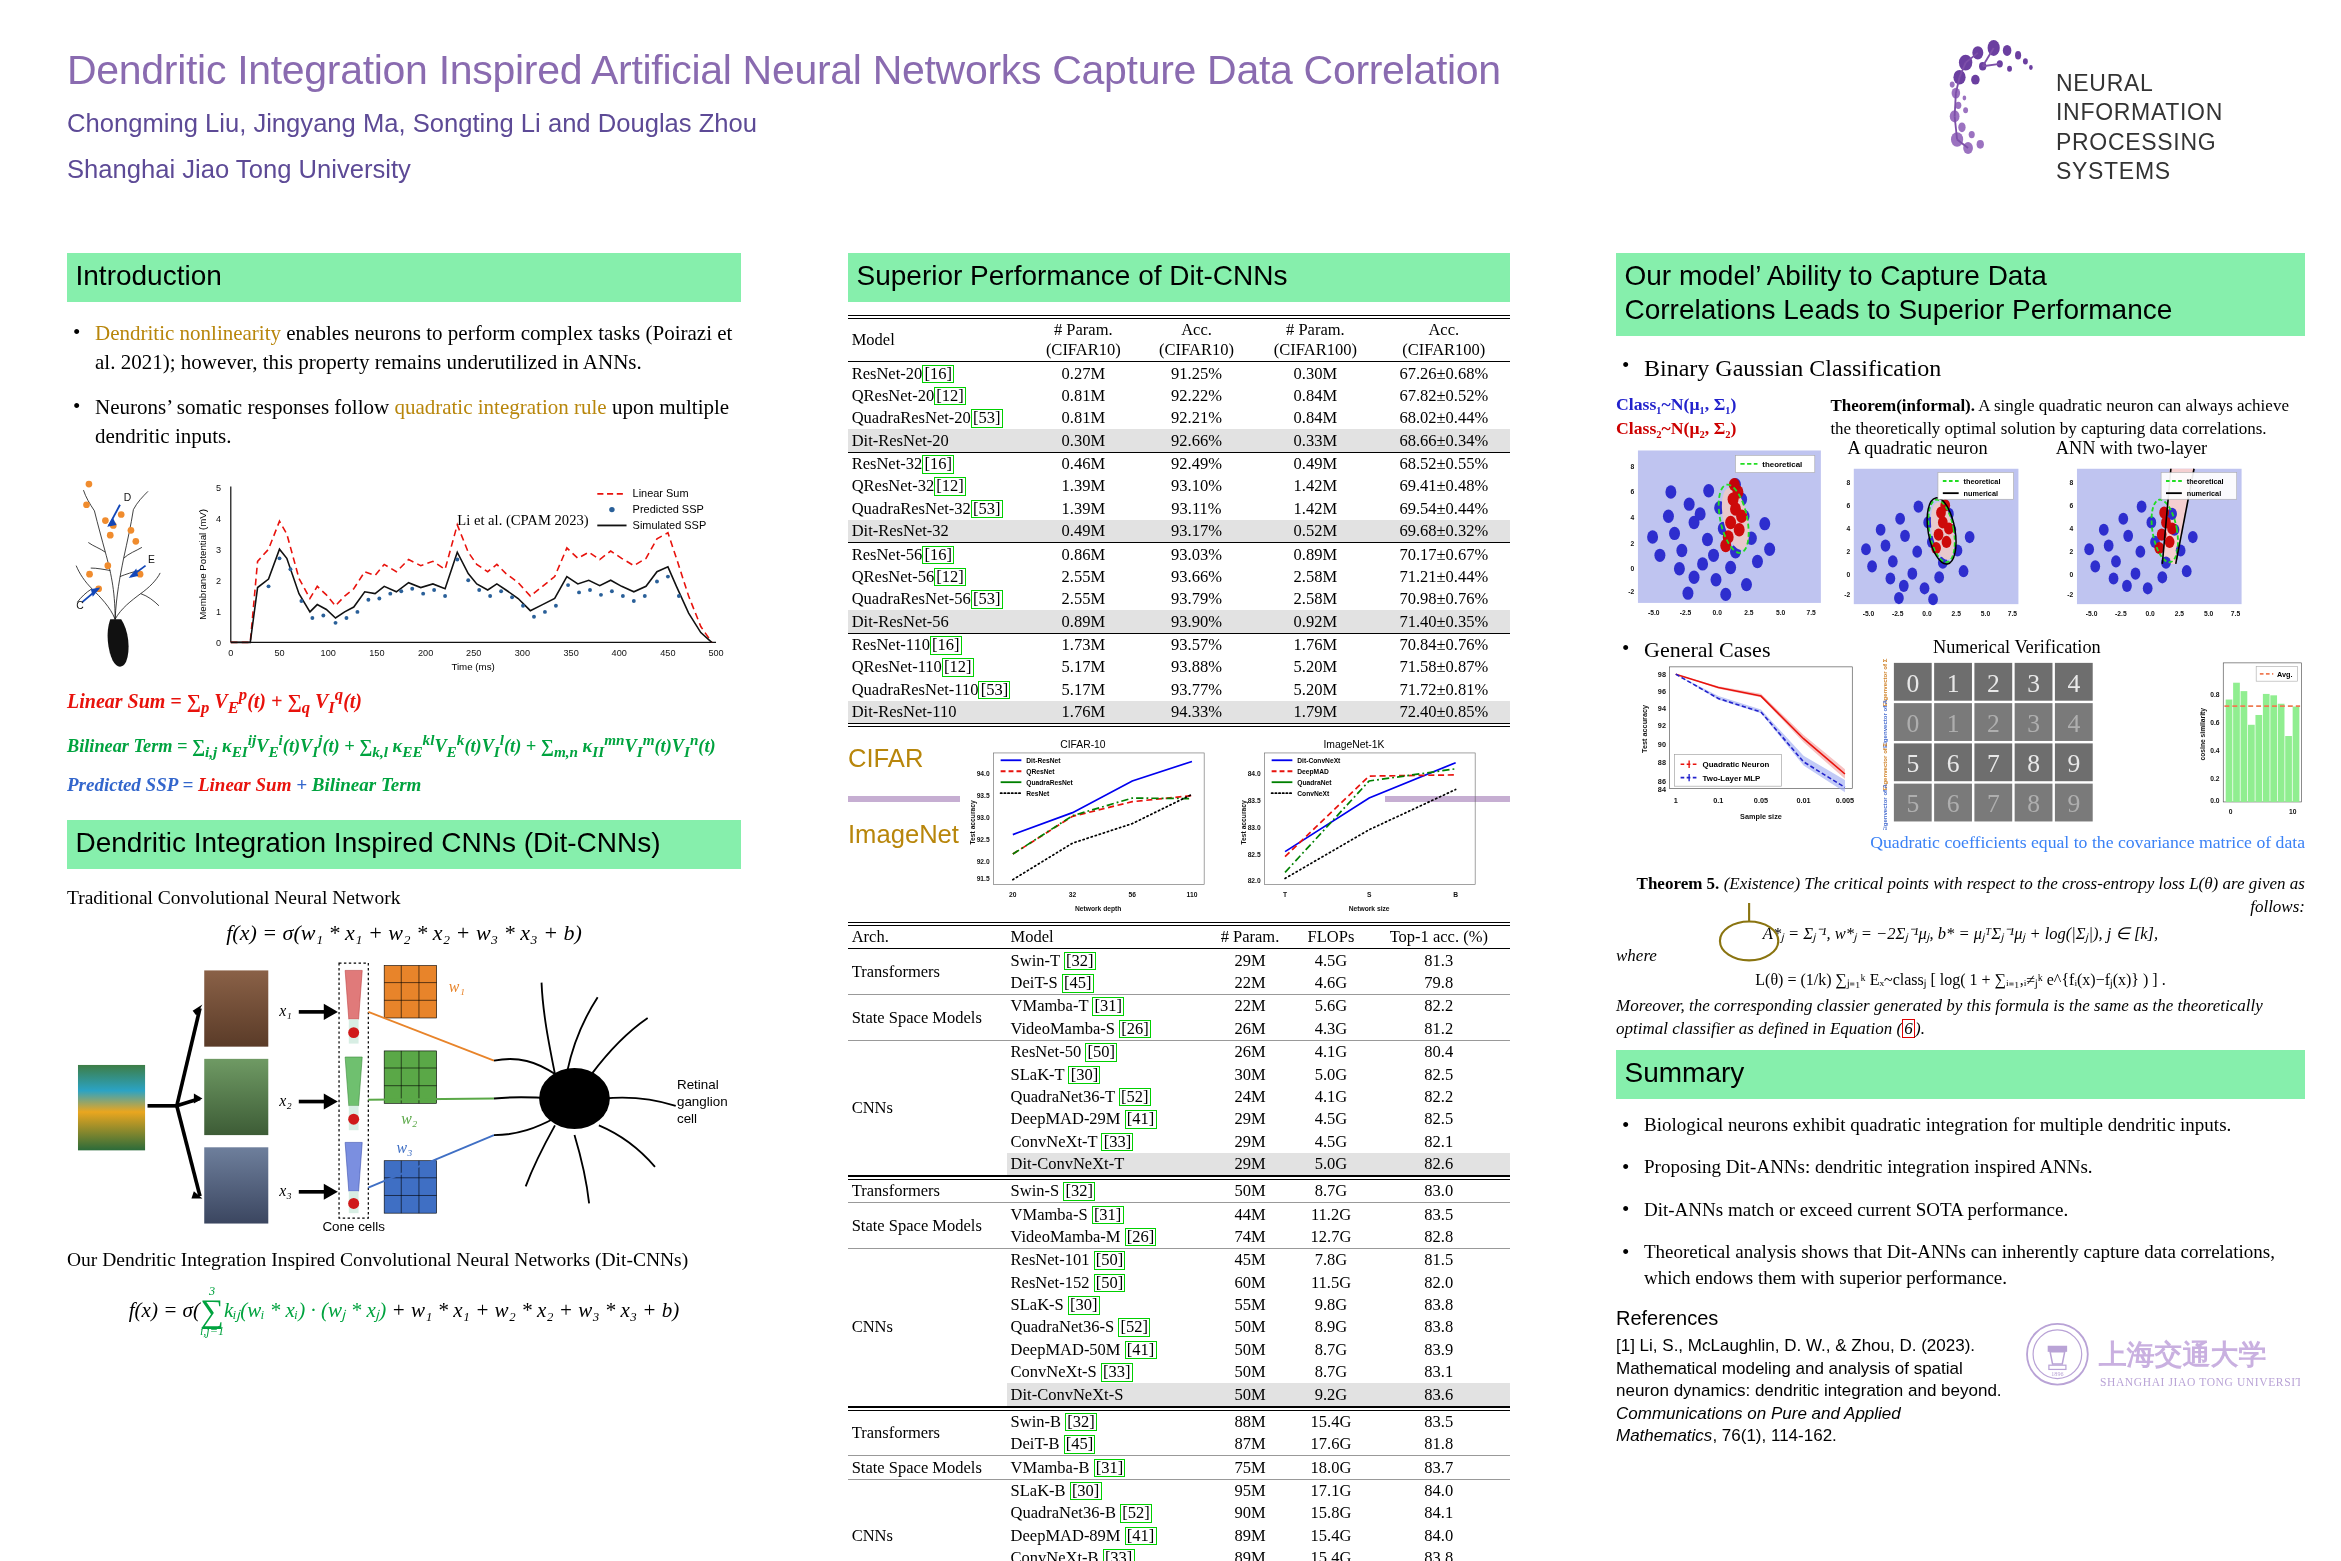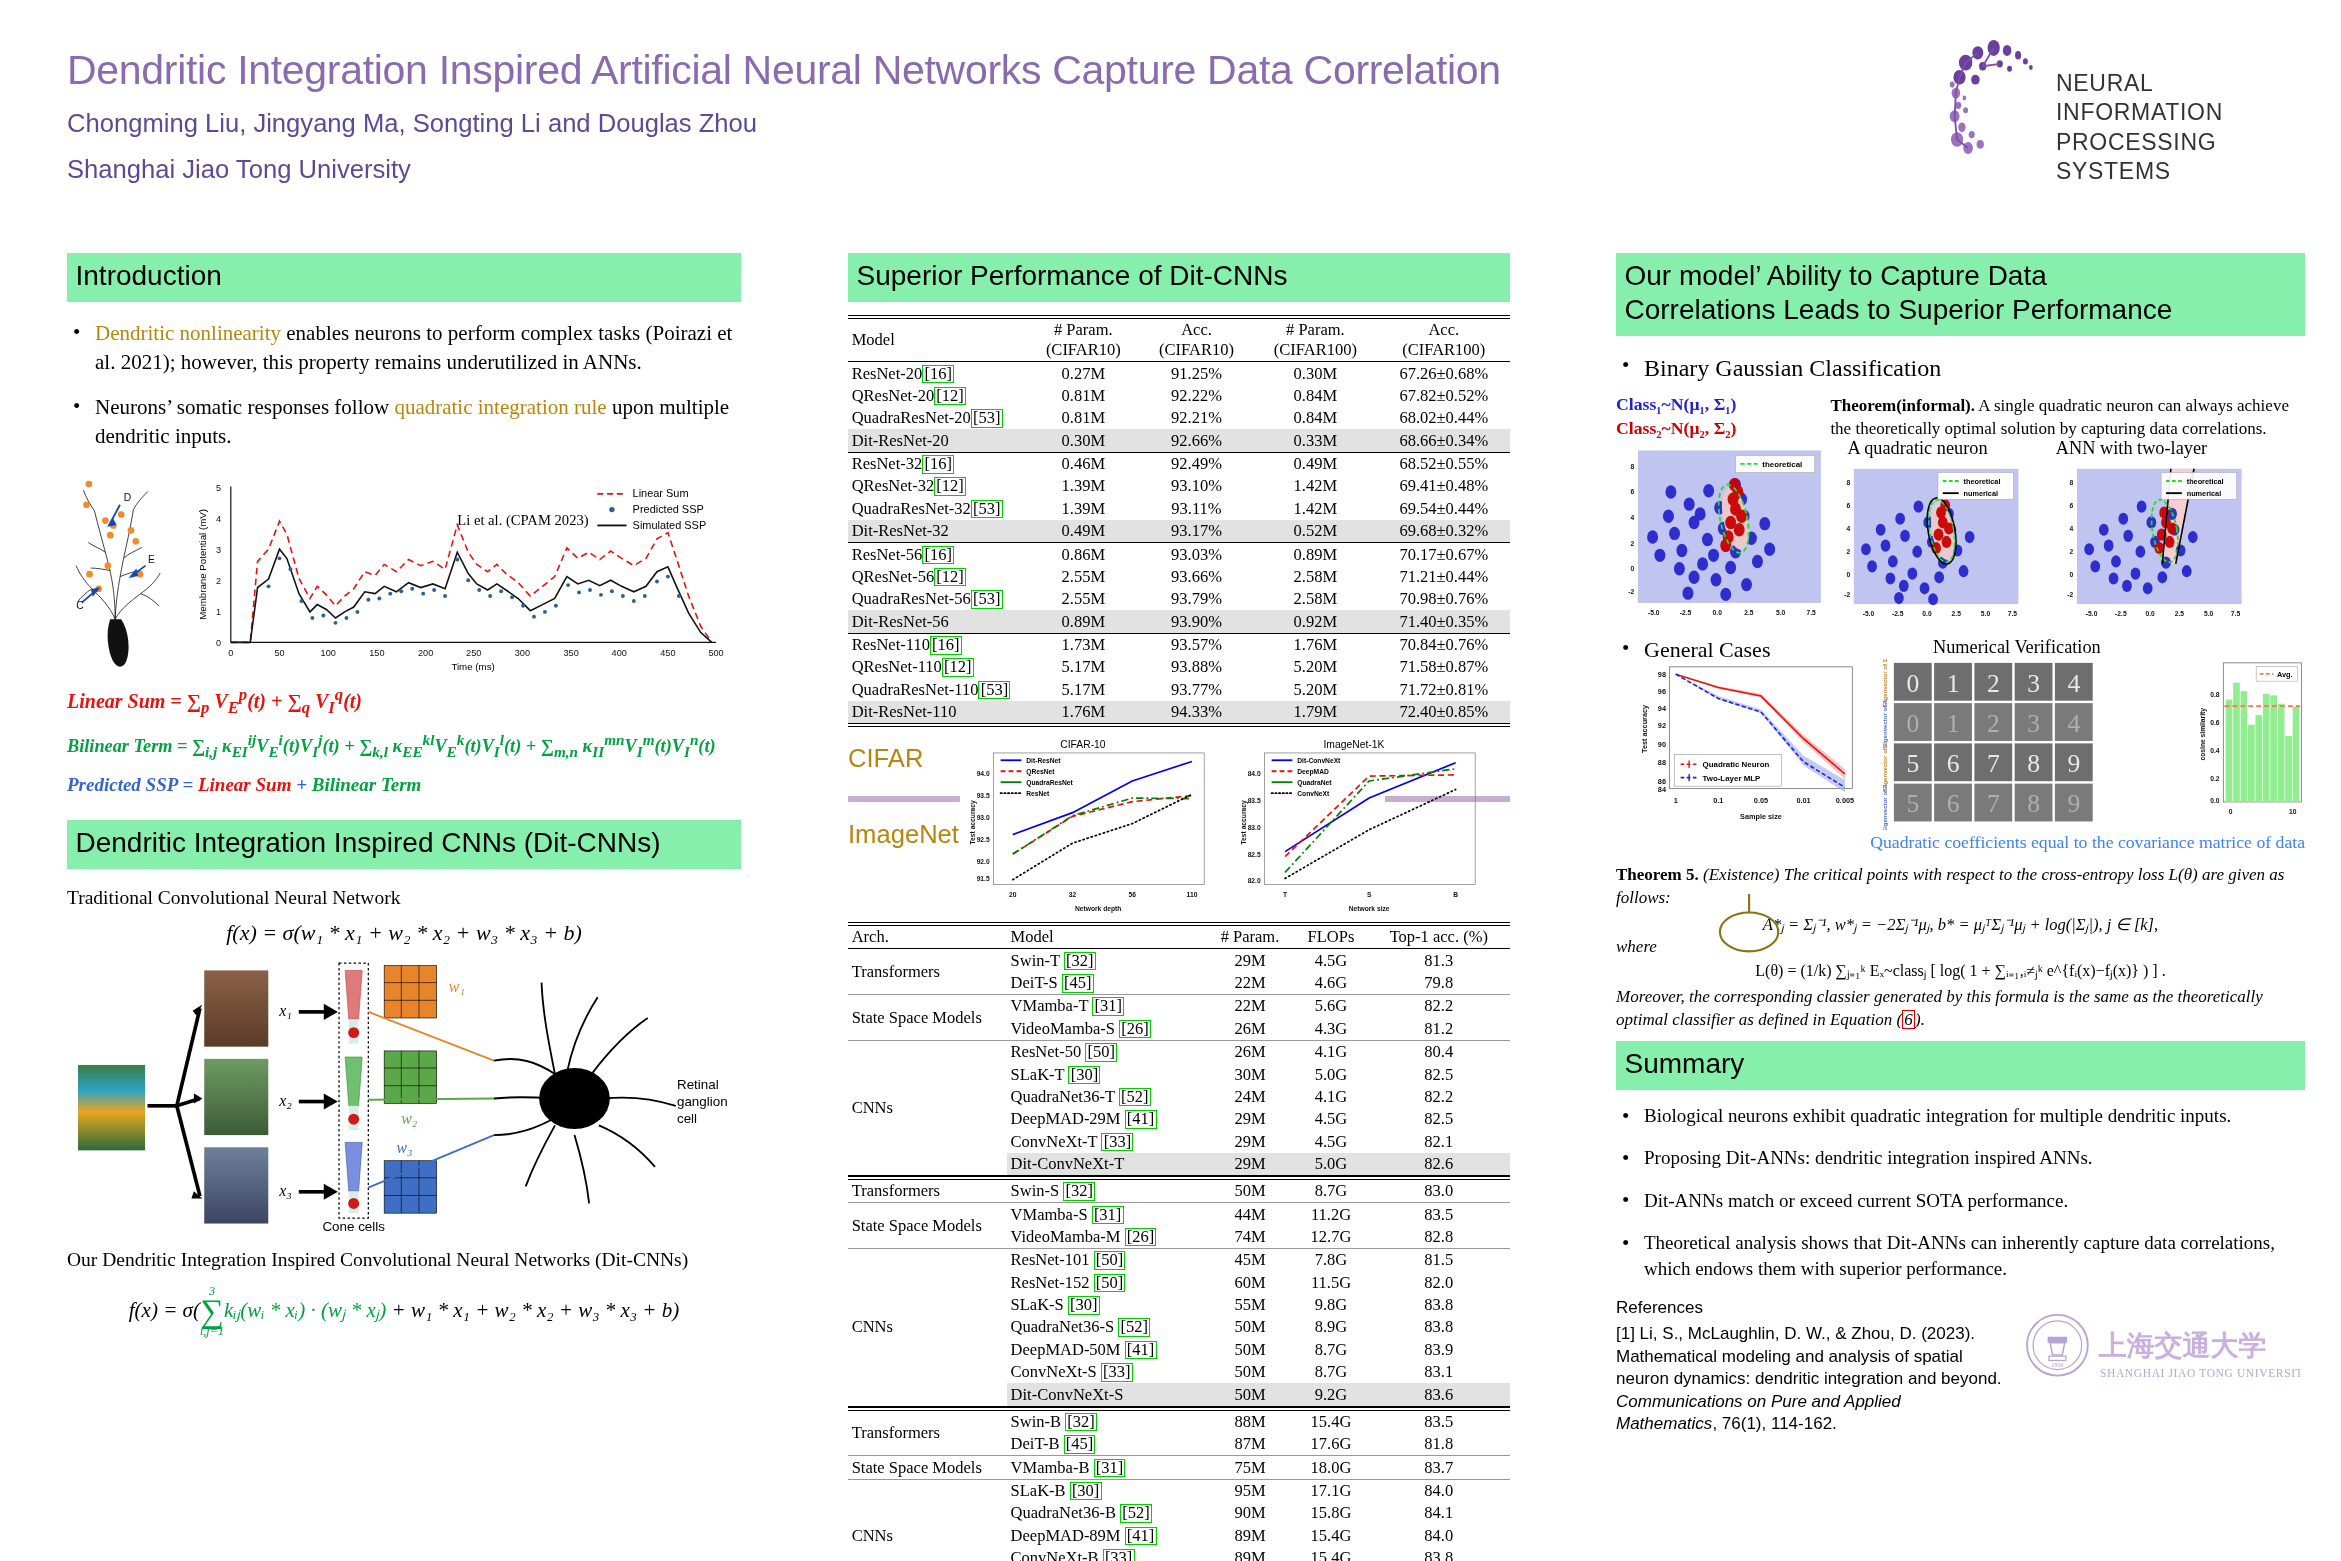--- a/index.html
+++ b/index.html
@@ -50,21 +50,21 @@
   .rule-grey{border-top:0.9px solid #999;}
   .hi{background:#e2e2e2;}
   .bd{font-weight:bold;}
   .ref{display:inline-block;border:1.2px solid #00d000;padding:0 1.2px;line-height:1;}
   .refR{display:inline-block;border:1.2px solid #e00000;padding:0 1.2px;line-height:1;}
 
   .cifar-lab{font-family:"Liberation Sans",sans-serif;font-size:25.6px;color:#b8860b;}
   .thm{font-size:17px;line-height:1.36;}
   .gold-txt{color:#3b82f6;font-weight:normal;font-size:17.7px;text-align:right;}
   .cap{font-family:"Liberation Serif",serif;font-size:18.3px;text-align:left;}
-  .refs-h{font-family:"Liberation Sans",sans-serif;font-size:17px;margin:6.1px 0 4.9px;}
+  .refs-h{font-family:"Liberation Sans",sans-serif;font-size:20px;margin:6.1px 0 4.9px;}
   .refs-b{font-family:"Liberation Sans",sans-serif;font-size:17px;line-height:1.33;width:390px;}
   .it{font-style:italic;}
   .sjtu{position:absolute;}
 </style>
 </head>
 <body>
 
 <div class="poster">
 
   <div class="hdr">
@@ -1177,21 +1177,21 @@
           <line x1="48" y1="79" x2="172" y2="79" stroke="#ef7a52" stroke-width="3" stroke-dasharray="8 5"></line>
           <rect x="100" y="14" width="68" height="24" fill="#fff" stroke="#aaa"></rect>
           <line x1="106" y1="26" x2="128" y2="26" stroke="#ef7a52" stroke-width="3" stroke-dasharray="6 4"></line>
           <text x="134" y="31" font-family="Liberation Sans, sans-serif" font-size="12" font-weight="bold">Avg.</text>
         </g>
       </svg>
     </div>
 
     <div style="margin-top:2.4px;">
       <div class="gold-txt">Quadratic coefficients equal to the covariance matrice of data</div>
-      <div class="thm" style="margin-top:10px;">
+      <div class="thm" style="margin-top:19px;text-align:right;">
         <b>Theorem 5.</b><i> (Existence)</i><i> The critical points with respect to the cross-entropy loss L(θ) are given as follows:</i>
       </div>
       <div style="position:relative;text-align:center;font-size:16.5px;font-style:italic;margin-top:2.4px;">
         <svg style="position:absolute;left:93px;top:-18.3px;" width="79" height="60" viewBox="0 0 130 98">
           <ellipse cx="66" cy="62" rx="48" ry="32" fill="none" stroke="#8a7410" stroke-width="3.5"></ellipse>
           <line x1="66" y1="30" x2="66" y2="-16" stroke="#8a7410" stroke-width="3.5"></line>
         </svg>
         <span>A*ⱼ = Σⱼ⁻¹, w*ⱼ = −2Σⱼ⁻¹μⱼ, b* = μⱼᵀΣⱼ⁻¹μⱼ + log(|Σⱼ|), j ∈ [k],</span>
       </div>
       <div class="thm" style="font-style:italic;">where</div>

